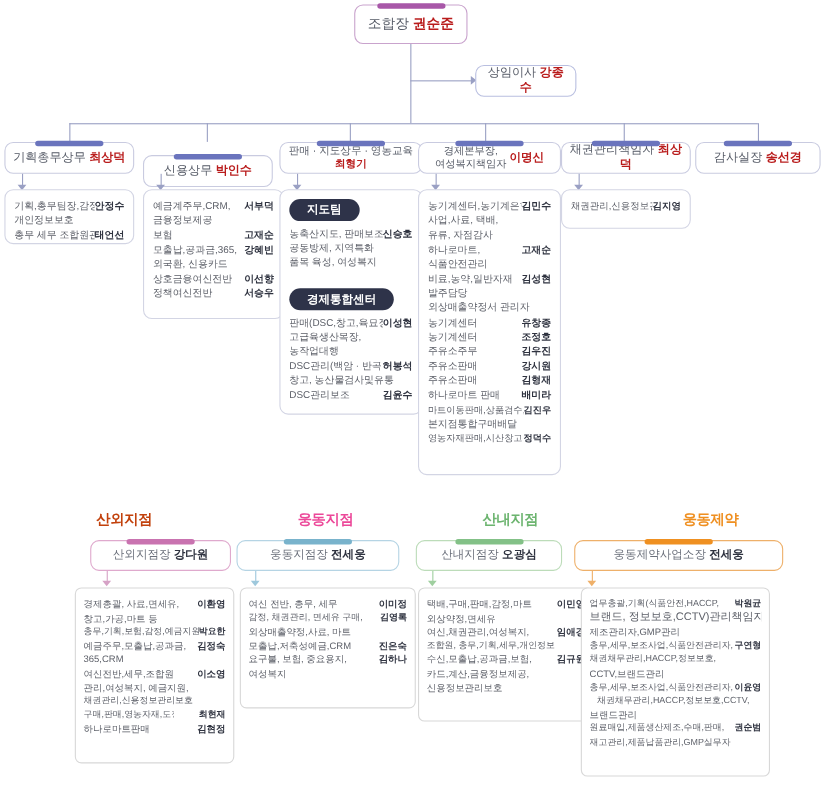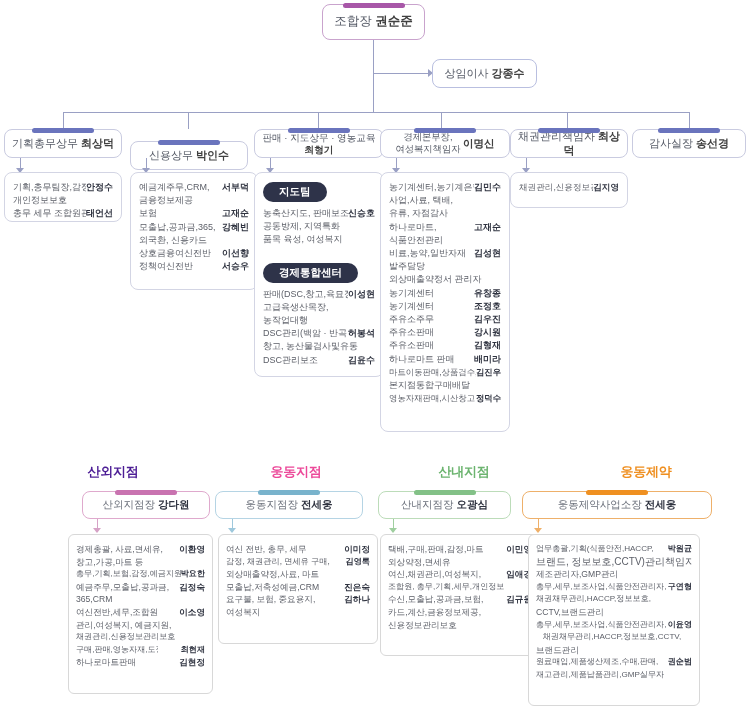--- a/index.html
+++ b/index.html
@@ -26,21 +26,21 @@
     line-height: 1.25;
   }
   .titlebox .accent {
     position: absolute;
     top: -2px; left: 50%; transform: translateX(-50%);
     height: 5px; width: 62px;
     border-radius: 3px;
     background: #6a74bd;
   }
   .titlebox .txt { font-size: 11px; color: #555a66; padding: 0 6px; }
-  .titlebox .txt b { color: #404040; font-weight: bold; }
+  .titlebox .txt b { color: #b91c1c; font-weight: bold; }
 
   
   .root-box { border-color: #c9a3cd; }
   .root-box .accent { background: #a857a8; }
   .root-box .txt { font-size: 12.5px; }
 
   .exec-box { border-color: #b9bfe0; }
 
   
   .panel {
@@ -107,21 +107,21 @@
 
   .b-pink   { border-color: #dfa9cd; }
   .b-pink .accent { background: #c973b0; }
   .b-blue   { border-color: #b5d4e4; }
   .b-blue .accent { background: #79b3cc; }
   .b-green  { border-color: #bcdcb9; }
   .b-green .accent { background: #83c187; }
   .b-orange { border-color: #eeb06a; }
   .b-orange .accent { background: #ef9021; }
 
-  .t-pink { color: #4c1d95; }
+  .t-pink { color: #c2410c; }
   .t-blue { color: #ec4899; }
   .t-green { color: #6cb46f; }
   .t-orange { color: #ef8f20; }
 
   .bpanel {
     position: absolute;
     border: 1px solid #d8d8d8;
     border-radius: 6px;
     background: #fff;
     padding: 8px 7px;
@@ -139,21 +139,21 @@
     <div class="txt">
       <span>조합장</span> <b>권순준</b>
     </div>
   </div>
 
   <div class="ln lnv" style="left:373px; top:40px; width:1px; height:72px;"></div>
 
   <div class="ln lnh" style="left:373px; top:73px; width:58px; height:1px;"></div>
   <div class="arrow-l" style="left:428px; top:69px;"></div>
 
-  <div class="box titlebox exec-box" style="left:432px; top:59px; width:105px; height:29px;">
+  <div class="box titlebox exec-box" style="left:432px; top:59px; width:92px; height:29px;">
     <div class="txt">
       <span>상임이사</span> <b>강종수</b>
     </div>
   </div>
 
   <div class="ln lnh" style="left:63px; top:112px; width:626px; height:1px;"></div>
 
   <div class="ln lnv" style="left:63px;  top:112px; height:17px;"></div>
   <div class="ln lnv" style="left:188px; top:112px; height:17px;"></div>
   <div class="ln lnv" style="left:318px; top:112px; height:17px;"></div>

